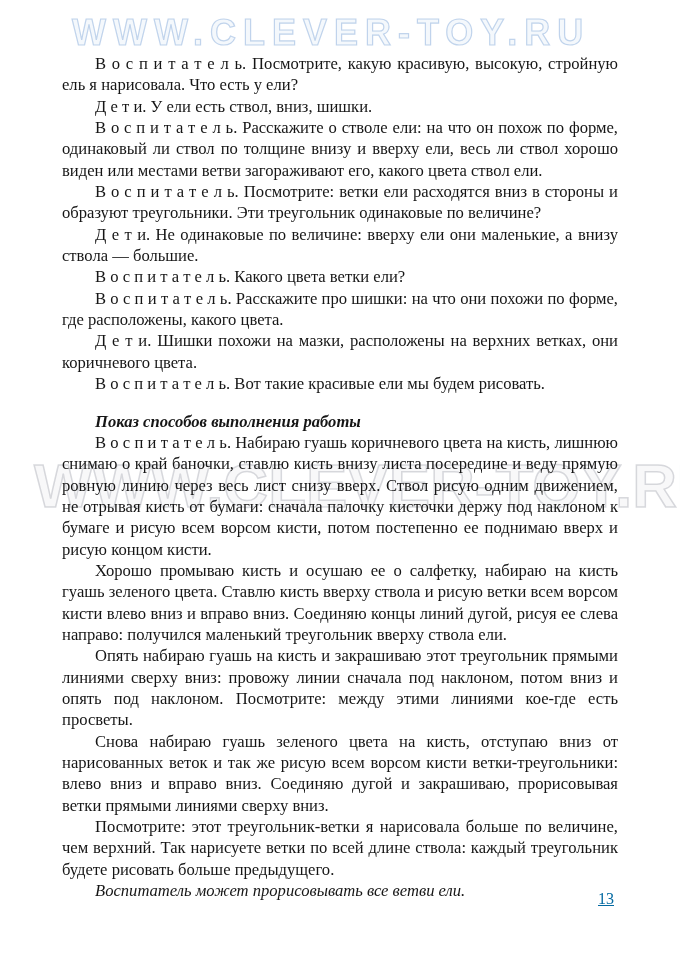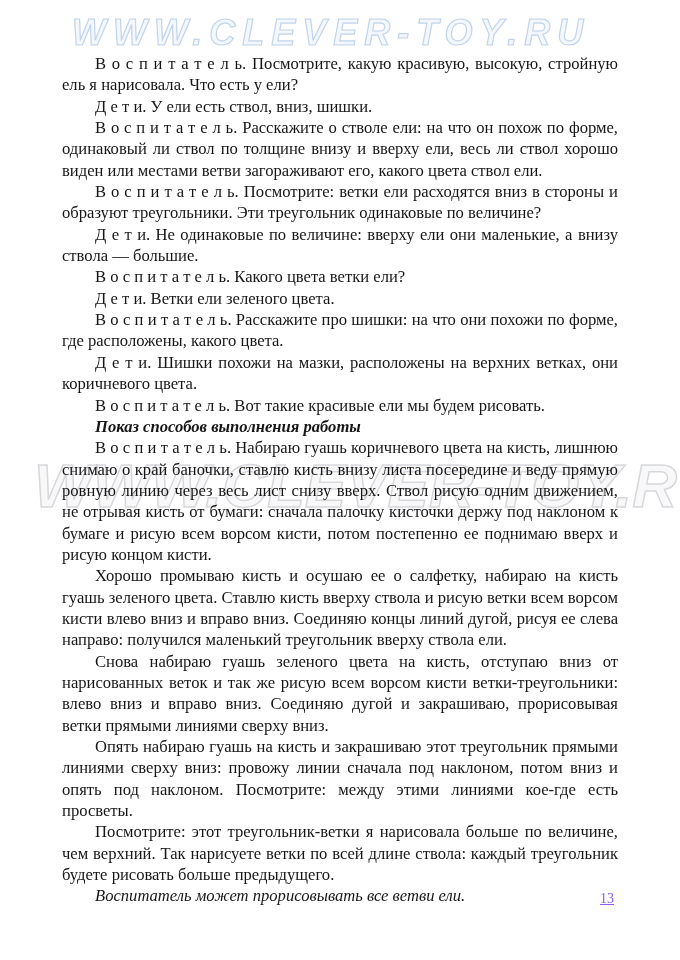--- a/index.html
+++ b/index.html
@@ -12,21 +12,20 @@
     font-family: "Liberation Serif", "DejaVu Serif", serif;
   }
   .watermark {
     position: absolute;
     white-space: nowrap;
     font-family: "Liberation Sans", "DejaVu Sans", sans-serif;
     font-weight: bold;
     pointer-events: none;
     z-index: 1;
     user-select: none;
-    font-style: italic;
   }
   .wm-top {
     left: 72px;
     top: 12px;
     font-size: 36px;
     letter-spacing: 7px;
     color: rgba(150, 185, 230, 0.10);
     -webkit-text-stroke: 1.2px rgba(125, 165, 215, 0.45);
   }
   .wm-mid {
@@ -48,59 +47,59 @@
     line-height: 21.35px;
     text-align: justify;
   }
   .para {
     margin: 0;
     text-indent: 33px;
   }
   .para.head {
     font-weight: bold;
     font-style: italic;
+    margin-top: 16px;
   }
   .para.note {
     font-style: italic;
   }
   .page-number {
     position: absolute;
     top: 889px;
     right: 66px;
     z-index: 2;
-    color: #8b5cf6;
-    font-size: 14px;
+    color: #0369a1;
+    font-size: 16px;
     line-height: 20px;
     text-decoration: underline;
   }
 </style>
 </head>
 <body>
 
 <div class="page">
 
   <div class="watermark wm-top">WWW.CLEVER-TOY.RU</div>
   <div class="watermark wm-mid">WWW.CLEVER-TOY.RU</div>
 
   <div class="text-block">
     <p class="para">В о с п и т а т е л ь. Посмотрите, какую красивую, высокую, стройную ель я нарисовала. Что есть у ели?</p>
     <p class="para">Д е т и. У ели есть ствол, вниз, шишки.</p>
     <p class="para">В о с п и т а т е л ь. Расскажите о стволе ели: на что он похож по форме, одинаковый ли ствол по толщине внизу и вверху ели, весь ли ствол хорошо виден или местами ветви загораживают его, какого цвета ствол ели.</p>
     <p class="para">В о с п и т а т е л ь. Посмотрите: ветки ели расходятся вниз в стороны и образуют треугольники. Эти треугольник одинаковые по величине?</p>
     <p class="para">Д е т и. Не одинаковые по величине: вверху ели они маленькие, а внизу ствола — большие.</p>
     <p class="para">В о с п и т а т е л ь. Какого цвета ветки ели?</p>
-    <p class="para">Д е т и. Ветки ели зеленого цвета.</p>
     <p class="para">В о с п и т а т е л ь. Расскажите про шишки: на что они похожи по форме, где расположены, какого цвета.</p>
     <p class="para">Д е т и. Шишки похожи на мазки, расположены на верхних ветках, они коричневого цвета.</p>
     <p class="para">В о с п и т а т е л ь. Вот такие красивые ели мы будем рисовать.</p>
     <p class="para head">Показ способов выполнения работы</p>
     <p class="para">В о с п и т а т е л ь. Набираю гуашь коричневого цвета на кисть, лишнюю снимаю о край баночки, ставлю кисть внизу листа посередине и веду прямую ровную линию через весь лист снизу вверх. Ствол рисую одним движением, не отрывая кисть от бумаги: сначала палочку кисточки держу под наклоном к бумаге и рисую всем ворсом кисти, потом постепенно ее поднимаю вверх и рисую концом кисти.</p>
     <p class="para">Хорошо промываю кисть и осушаю ее о салфетку, набираю на кисть гуашь зеленого цвета. Ставлю кисть вверху ствола и рисую ветки всем ворсом кисти влево вниз и вправо вниз. Соединяю концы линий дугой, рисуя ее слева направо: получился маленький треугольник вверху ствола ели.</p>
+    <p class="para">Опять набираю гуашь на кисть и закрашиваю этот треугольник прямыми линиями сверху вниз: провожу линии сначала под наклоном, потом вниз и опять под наклоном. Посмотрите: между этими линиями кое-где есть просветы.</p>
     <p class="para">Снова набираю гуашь зеленого цвета на кисть, отступаю вниз от нарисованных веток и так же рисую всем ворсом кисти ветки-треугольники: влево вниз и вправо вниз. Соединяю дугой и закрашиваю, прорисовывая ветки прямыми линиями сверху вниз.</p>
-    <p class="para">Опять набираю гуашь на кисть и закрашиваю этот треугольник прямыми линиями сверху вниз: провожу линии сначала под наклоном, потом вниз и опять под наклоном. Посмотрите: между этими линиями кое-где есть просветы.</p>
     <p class="para">Посмотрите: этот треугольник-ветки я нарисовала больше по величине, чем верхний. Так нарисуете ветки по всей длине ствола: каждый треугольник будете рисовать больше предыдущего.</p>
     <p class="para note">Воспитатель может прорисовывать все ветви ели.</p>
 
   </div>
 
   <div class="page-number">13</div>
 
 </div>
 
 </body></html>

